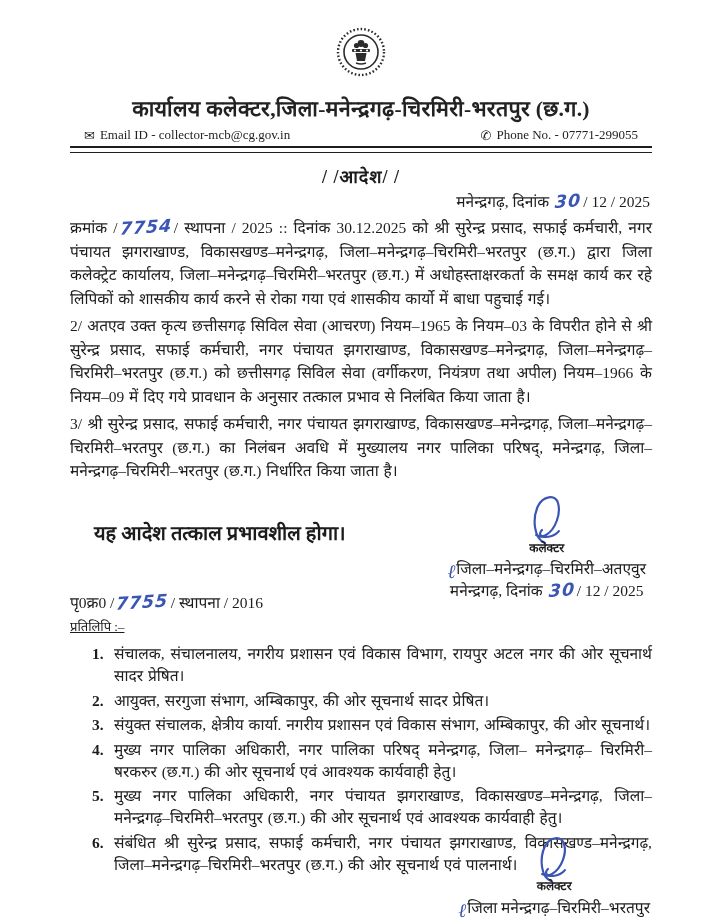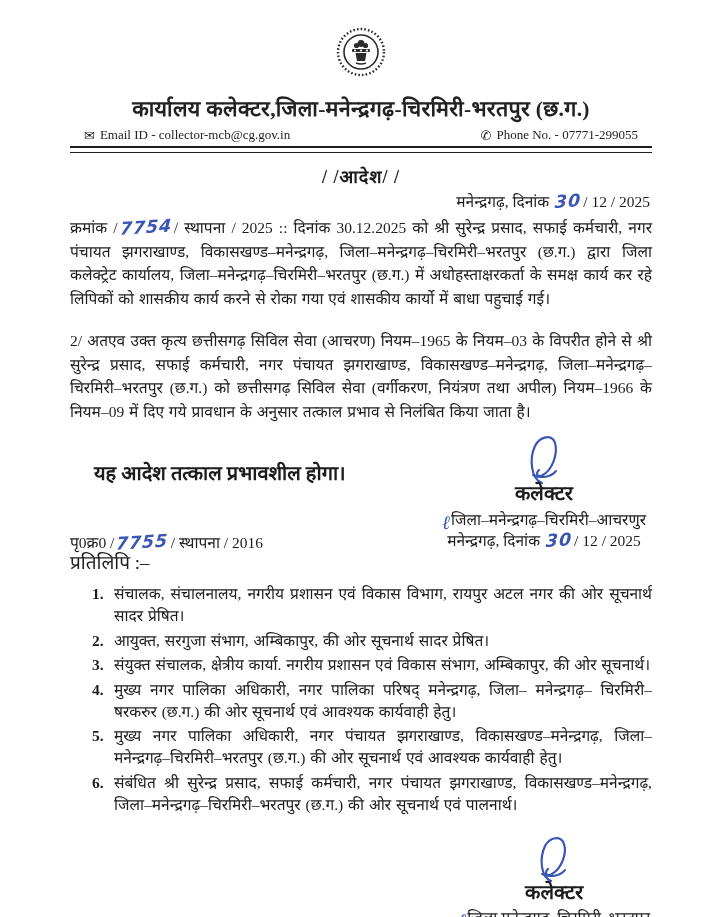--- a/index.html
+++ b/index.html
@@ -24,40 +24,40 @@
   .contact-item{display:flex;align-items:center;gap:5px;}
   .contact-icon{font-size:13px;line-height:1;}
   .double-rule{margin-top:3px;height:4px;border-top:2.5px solid #1e1e1e;border-bottom:1.2px solid #1e1e1e;}
 
   
   .order-heading{text-align:center;font-weight:bold;font-size:18px;margin-top:11px;letter-spacing:1px;}
   .top-date{text-align:right;font-size:15.5px;margin-top:2px;padding-right:2px;}
 
   
   .para{
-    font-size:15.5px;line-height:1.52;text-align:justify;margin-top:19px;
+    font-size:15.5px;line-height:1.52;text-align:justify;margin-top:4px;
     word-spacing:1px;
   }
   .para.first{margin-top:4px;}
   .hand{
     color:#3b55b5;font-family:"DejaVu Sans",sans-serif;font-style:italic;
     font-weight:bold;display:inline-block;transform:rotate(-4deg) skewX(-8deg);
     letter-spacing:1px;font-size:1.12em;line-height:0;padding:0 2px;
   }
   .effective-line{font-weight:bold;font-size:20px;}
 
   
   .sig-zone{position:relative;height:122px;margin-top:24px;}
   .effective-wrap{position:absolute;left:24px;top:12px;}
   .sig-block{position:absolute;right:6px;top:-14px;text-align:center;font-size:15.5px;line-height:1.28;}
   .sig-svg{display:block;margin:0 auto -6px auto;}
-  .sig-designation{font-weight:bold;font-size:20px;}
+  .sig-designation{font-weight:bold;font-size:12px;}
   .sig-flourish{color:#3b55b5;font-size:19px;font-style:italic;position:relative;top:4px;margin-right:1px;}
   .endorse-ref{position:absolute;left:0;bottom:16px;font-size:15.5px;}
-  .copies-label{position:absolute;left:0;bottom:-6px;font-size:19px;}
+  .copies-label{position:absolute;left:0;bottom:-6px;font-size:13px;text-decoration:underline;}
 
   
   .copies{margin-top:14px;padding-left:22px;}
   .copy-item{
     display:flex;font-size:15.5px;line-height:1.42;margin-top:2.5px;
   }
   .copy-num{font-weight:bold;width:22px;flex:0 0 22px;}
   .copy-text{flex:1;text-align:justify;word-spacing:1px;}
 
   
@@ -107,32 +107,33 @@
 
     <div class="top-date nowrap">
       <span>मनेन्द्रगढ़, दिनांक </span><span class="hand">30</span><span>/ 12 / 2025</span>
     </div>
 
     <div class="para first">
       <span>क्रमांक /</span><span class="hand">7754</span><span>/ स्थापना / 2025 :: </span><span>दिनांक 30.12.2025 को श्री सुरेन्द्र प्रसाद, सफाई कर्मचारी, नगर पंचायत झगराखाण्ड, विकासखण्ड–मनेन्द्रगढ़, जिला–मनेन्द्रगढ़–चिरमिरी–भरतपुर (छ.ग.) द्वारा जिला कलेक्ट्रेट कार्यालय, जिला–मनेन्द्रगढ़–चिरमिरी–भरतपुर (छ.ग.) में अधोहस्ताक्षरकर्ता के समक्ष कार्य कर रहे लिपिकों को शासकीय कार्य करने से रोका गया एवं शासकीय कार्यो में बाधा पहुचाई गई।</span>
     </div>
 
     <div class="para">2/  अतएव उक्त कृत्य छत्तीसगढ़ सिविल सेवा (आचरण) नियम–1965 के नियम–03 के विपरीत होने से श्री सुरेन्द्र प्रसाद, सफाई कर्मचारी, नगर पंचायत झगराखाण्ड, विकासखण्ड–मनेन्द्रगढ़, जिला–मनेन्द्रगढ़–चिरमिरी–भरतपुर (छ.ग.) को छत्तीसगढ़ सिविल सेवा (वर्गीकरण, नियंत्रण तथा अपील) नियम–1966 के नियम–09 में दिए गये प्रावधान के अनुसार तत्काल प्रभाव से निलंबित किया जाता है।</div>
+    <div class="para">3/  श्री सुरेन्द्र प्रसाद, सफाई कर्मचारी, नगर पंचायत झगराखाण्ड, विकासखण्ड–मनेन्द्रगढ़, जिला–मनेन्द्रगढ़–चिरमिरी–भरतपुर (छ.ग.) का निलंबन अवधि में मुख्यालय नगर पालिका परिषद्, मनेन्द्रगढ़, जिला–मनेन्द्रगढ़–चिरमिरी–भरतपुर (छ.ग.) निर्धारित किया जाता है।</div>
 
     <div class="sig-zone">
       <div class="effective-wrap effective-line">यह आदेश तत्काल प्रभावशील होगा।</div>
 
       <div class="sig-block">
         <svg class="sig-svg" width="58" height="54" viewBox="0 0 58 54">
           <path d="M27 50 C16 46 14 26 20 13 C25 3 37 1 40 10 C43 20 38 36 28 42 C23 45 20 41 24 37" fill="none" stroke="#3b55b5" stroke-width="2.2" stroke-linecap="round"></path>
           <path d="M18 42 C26 46 36 44 41 38" fill="none" stroke="#3b55b5" stroke-width="2" stroke-linecap="round"></path>
         </svg>
         <div class="sig-designation">कलेक्टर</div>
         <div class="nowrap">
-          <span class="sig-flourish">ℓ</span><span>जिला–मनेन्द्रगढ़–चिरमिरी–आचरणुर</span>
+          <span class="sig-flourish">ℓ</span><span>जिला–मनेन्द्रगढ़–चिरमिरी–अतएवुर</span>
         </div>
         <div class="nowrap">
           <span>मनेन्द्रगढ़, दिनांक </span><span class="hand">30</span><span>/ 12 / 2025</span>
         </div>
       </div>
 
       <div class="endorse-ref nowrap">
         <span>पृ0क्र0 /</span><span class="hand">7755</span><span>/ स्थापना / 2016</span>
       </div>
       <div class="copies-label">प्रतिलिपि :–</div>

